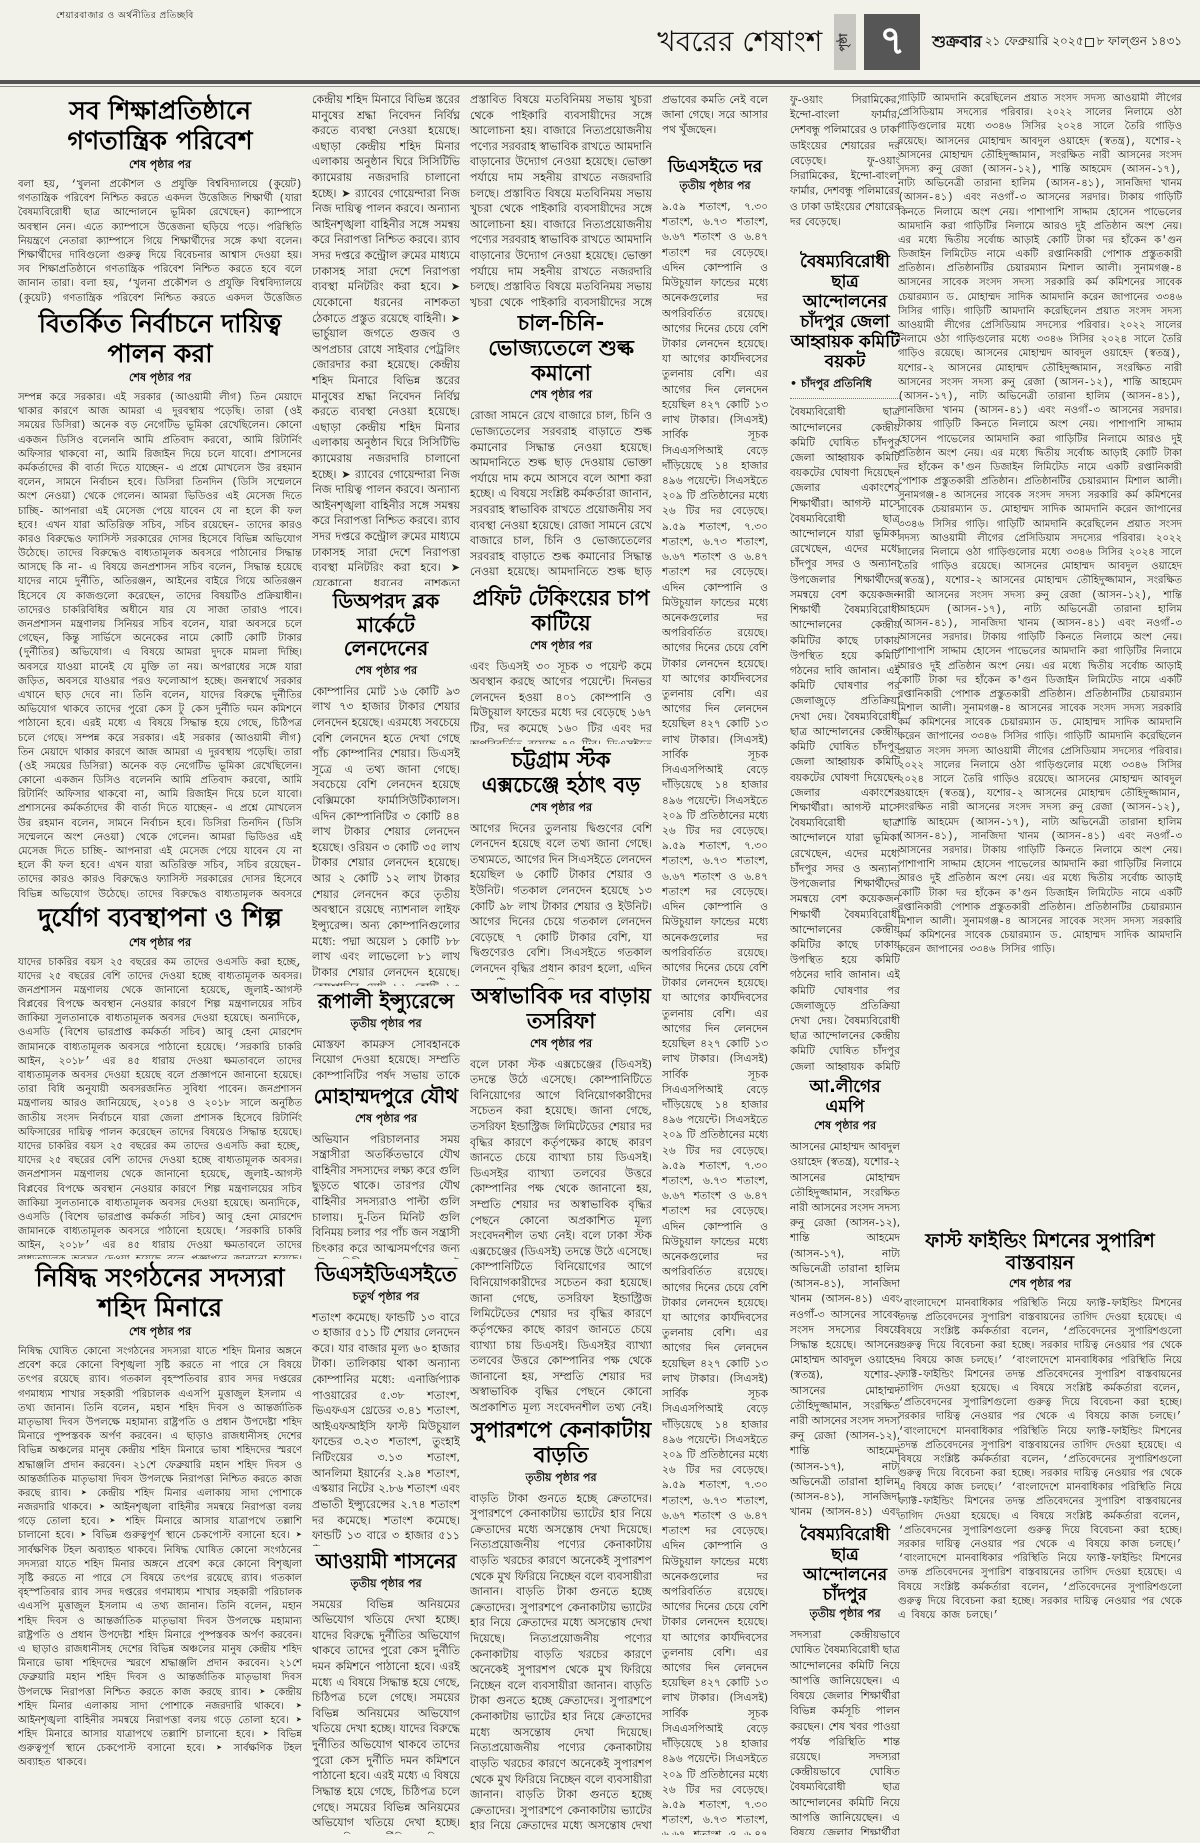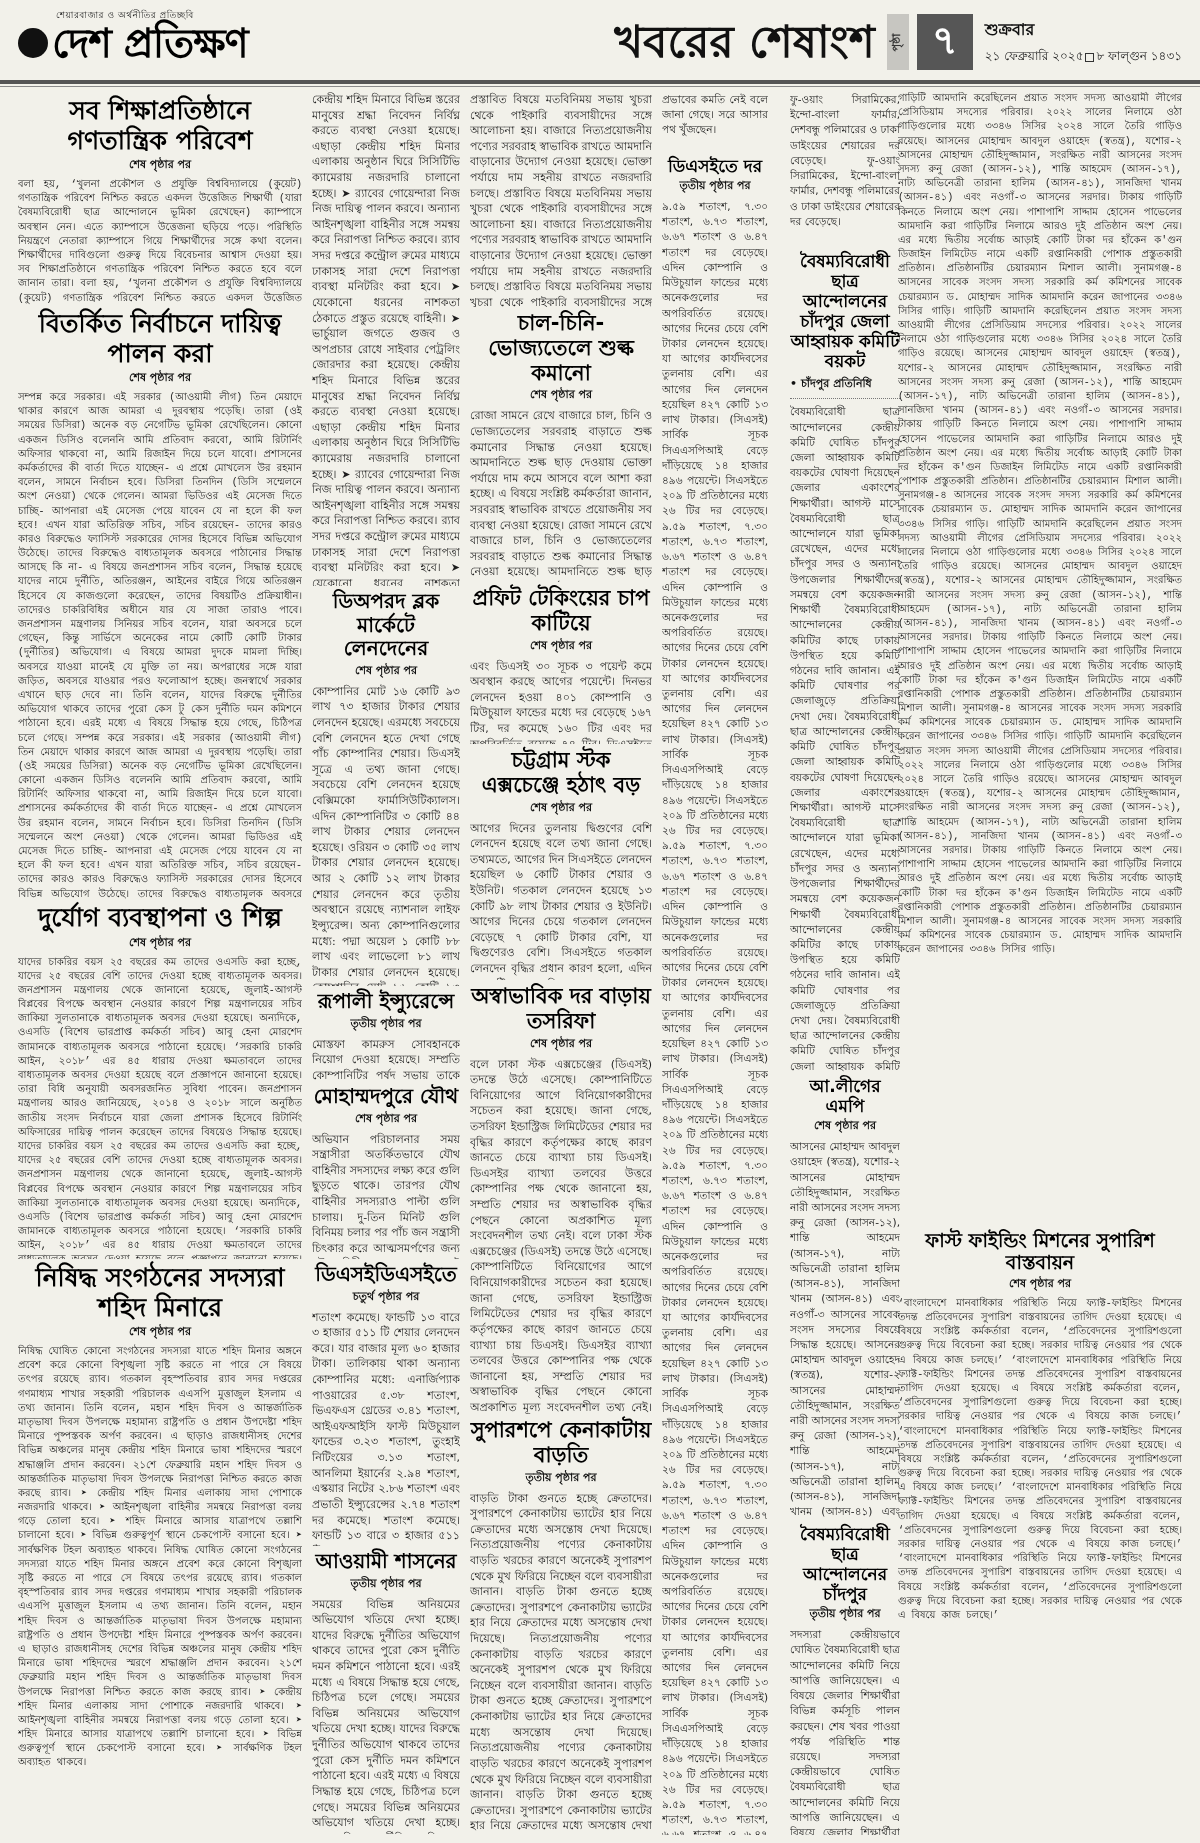--- a/index.html
+++ b/index.html
@@ -13,27 +13,27 @@
   }
   
   .header{position:absolute;left:0;top:0;width:1200px;height:84px;}
   .masthead{position:absolute;left:18px;top:8px;}
   .tagline{font-size:9px;color:#222;margin-left:38px;letter-spacing:.5px;}
   .mast-row{display:flex;align-items:center;gap:4px;}
   .logo-dot{width:30px;height:30px;border-radius:50%;background:#111;color:#fff;
     font-size:8px;display:flex;align-items:center;justify-content:center;flex:0 0 auto;}
   .mast-title{font-size:40px;font-weight:bold;color:#000;line-height:1;letter-spacing:-1px;}
   .sect{position:absolute;right:18px;top:14px;display:flex;align-items:center;gap:8px;}
-  .sect-title{font-size:44px;font-weight:bold;color:#111;line-height:1;padding-right:4px;}
+  .sect-title{font-size:28px;font-weight:normal;color:#111;line-height:1;padding-right:4px;}
   .page-label-box{width:22px;height:56px;background:#c7c6c1;color:#333;
     display:flex;align-items:center;justify-content:center;}
   .page-label-box span{transform:rotate(-90deg);font-size:11px;font-weight:bold;white-space:nowrap;}
   .page-num-box{width:56px;height:56px;background:#565656;color:#fff;
     display:flex;align-items:center;justify-content:center;font-size:40px;font-weight:bold;}
-  .date-block{display:flex;flex-direction:column;justify-content:flex-start;gap:3px;padding-left:4px;}
+  .date-block{display:flex;flex-direction:row;justify-content:flex-start;gap:3px;padding-left:4px;}
   .day{font-size:16px;font-weight:bold;color:#111;}
   .date-line{font-size:12px;color:#222;display:flex;align-items:center;gap:2px;}
   .date-sq{width:7px;height:7px;border:1px solid #333;display:inline-block;}
   .rule-thick{position:absolute;left:0;top:80px;width:1200px;height:4px;background:#555;}
   .rule-thin{position:absolute;left:0;top:86px;width:1200px;height:1px;background:#8a8a8a;}
   
   .content{position:absolute;left:0;top:92px;width:1200px;height:1751px;}
   .col{position:absolute;top:0;height:1745px;overflow:hidden;}
   .col1{left:18px;width:284px;}
   .col2{left:312px;width:148px;}
@@ -55,24 +55,20 @@
   .col4 .body,.col5 .body{font-size:10.5px;line-height:1.45;}
   .byline{font-size:11px;font-weight:bold;color:#111;padding:3px 0 4px 0;
     border-bottom:1px dotted #777;margin-bottom:5px;}
 </style>
 </head>
 <body>
 
 <div class="header">
   <div class="masthead">
     <div class="tagline">শেয়ারবাজার ও অর্থনীতির প্রতিচ্ছবি</div>
-    <div class="mast-row">
-      <span class="logo-dot"></span>
-      <span class="mast-title">দেশ প্রতিক্ষণ</span>
-    </div>
   </div>
   <div class="sect">
     <span class="sect-title">খবরের শেষাংশ</span>
     <span class="page-label-box">
       <span>পৃষ্ঠা</span>
     </span>
     <span class="page-num-box">
       <span>৭</span>
     </span>
     <span class="date-block">

